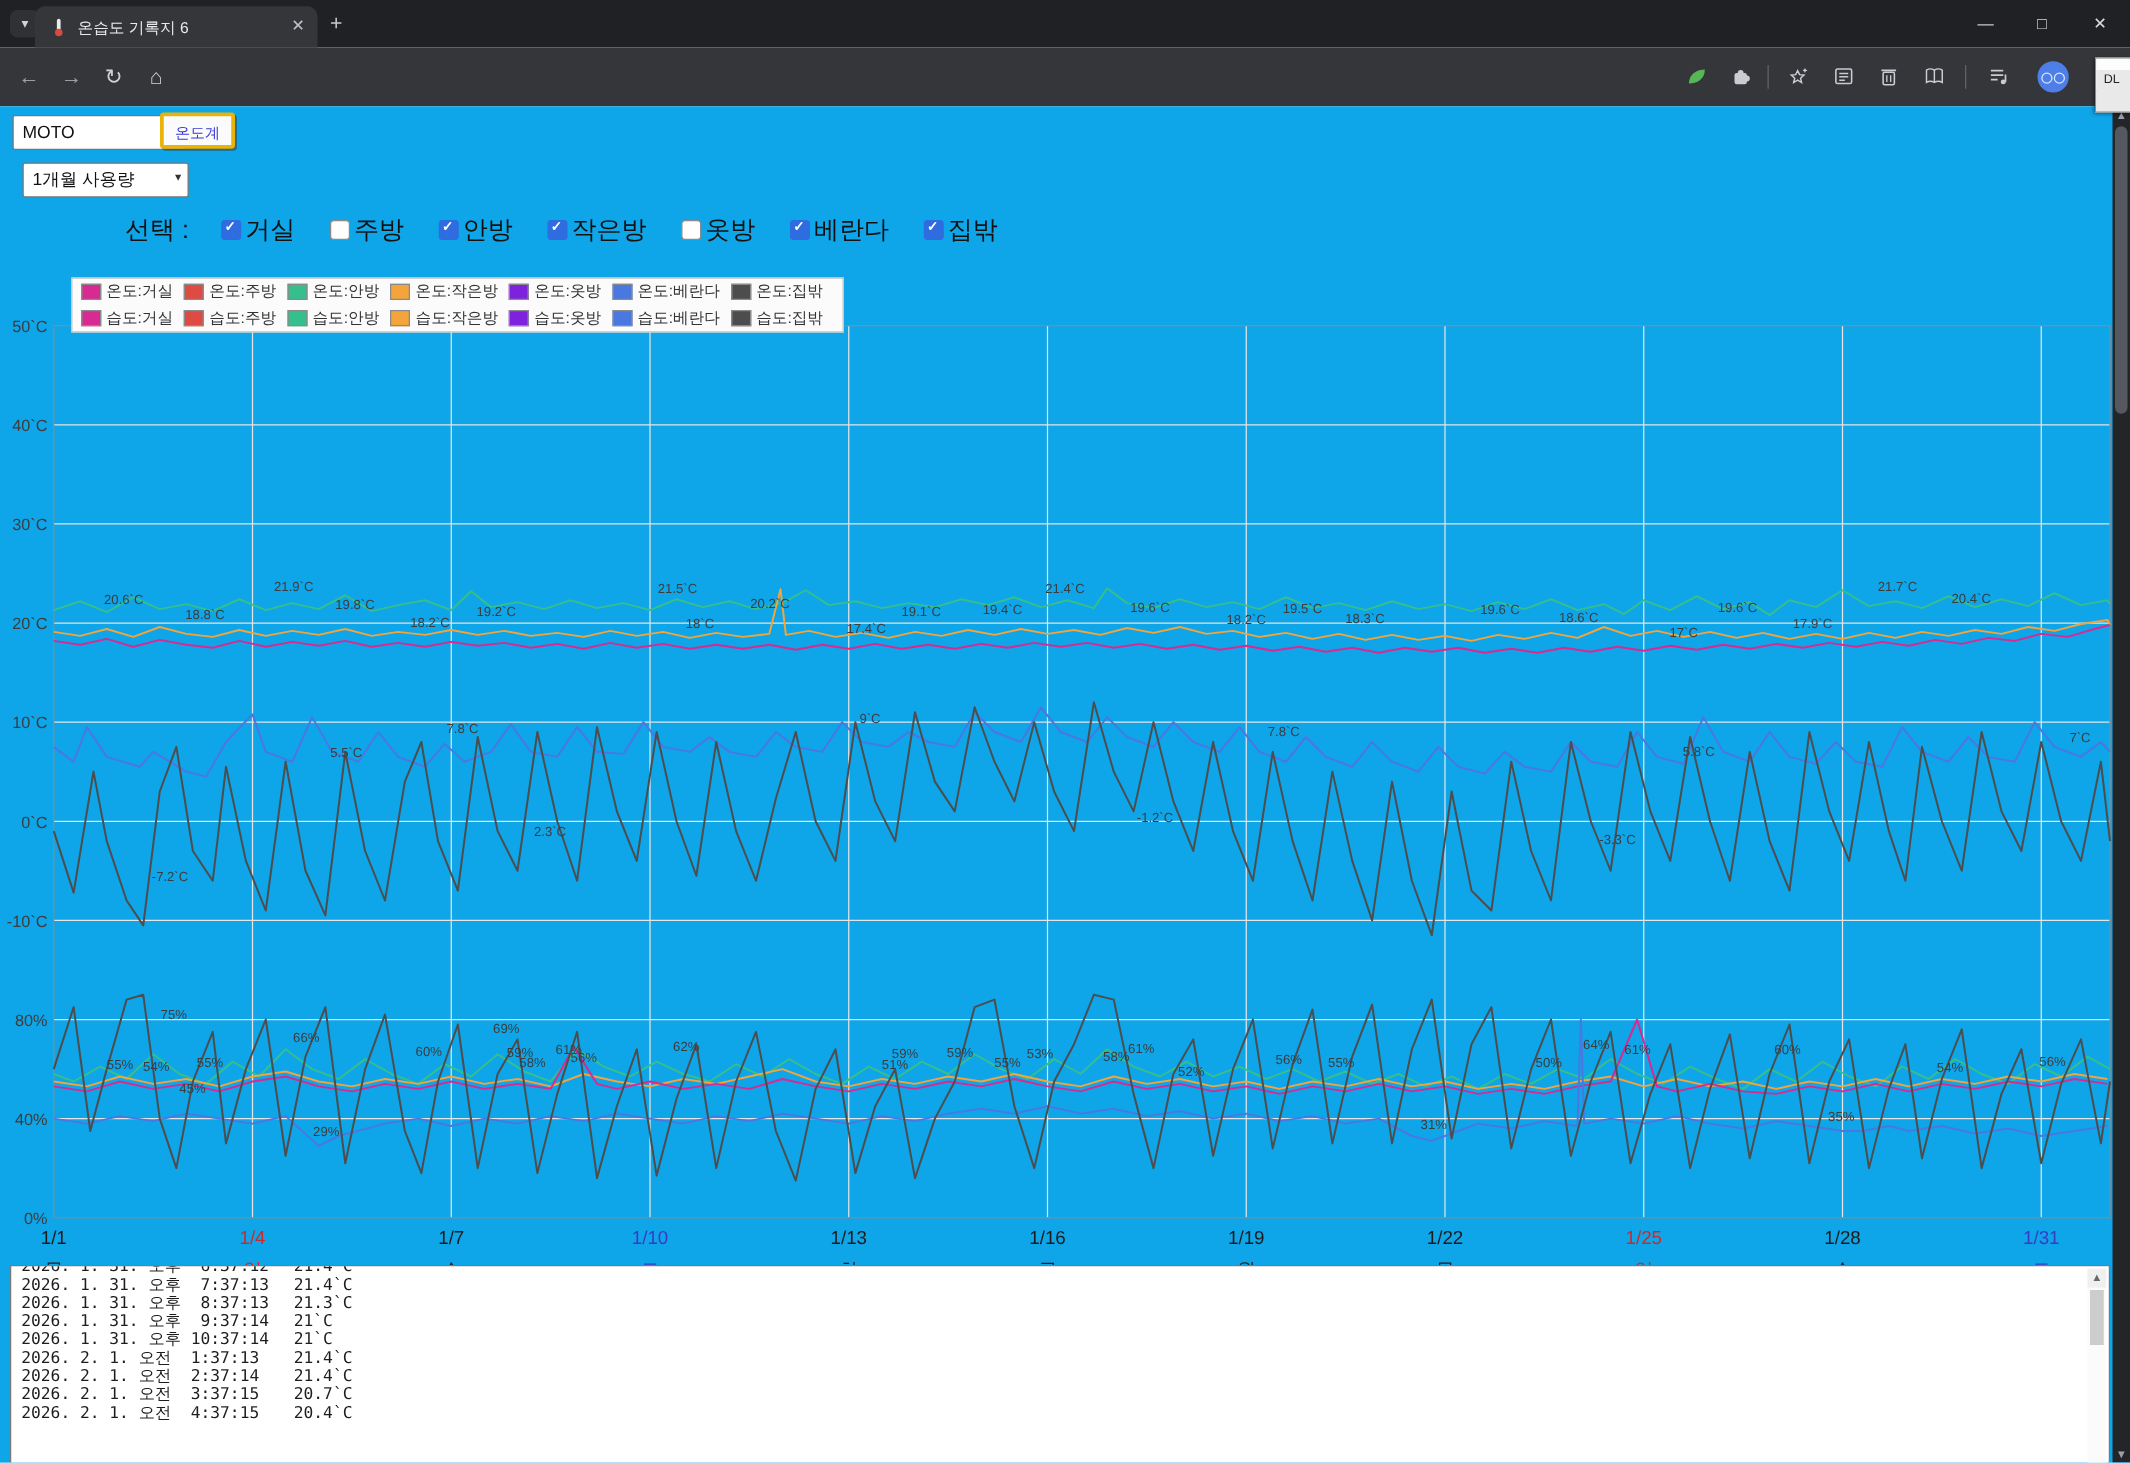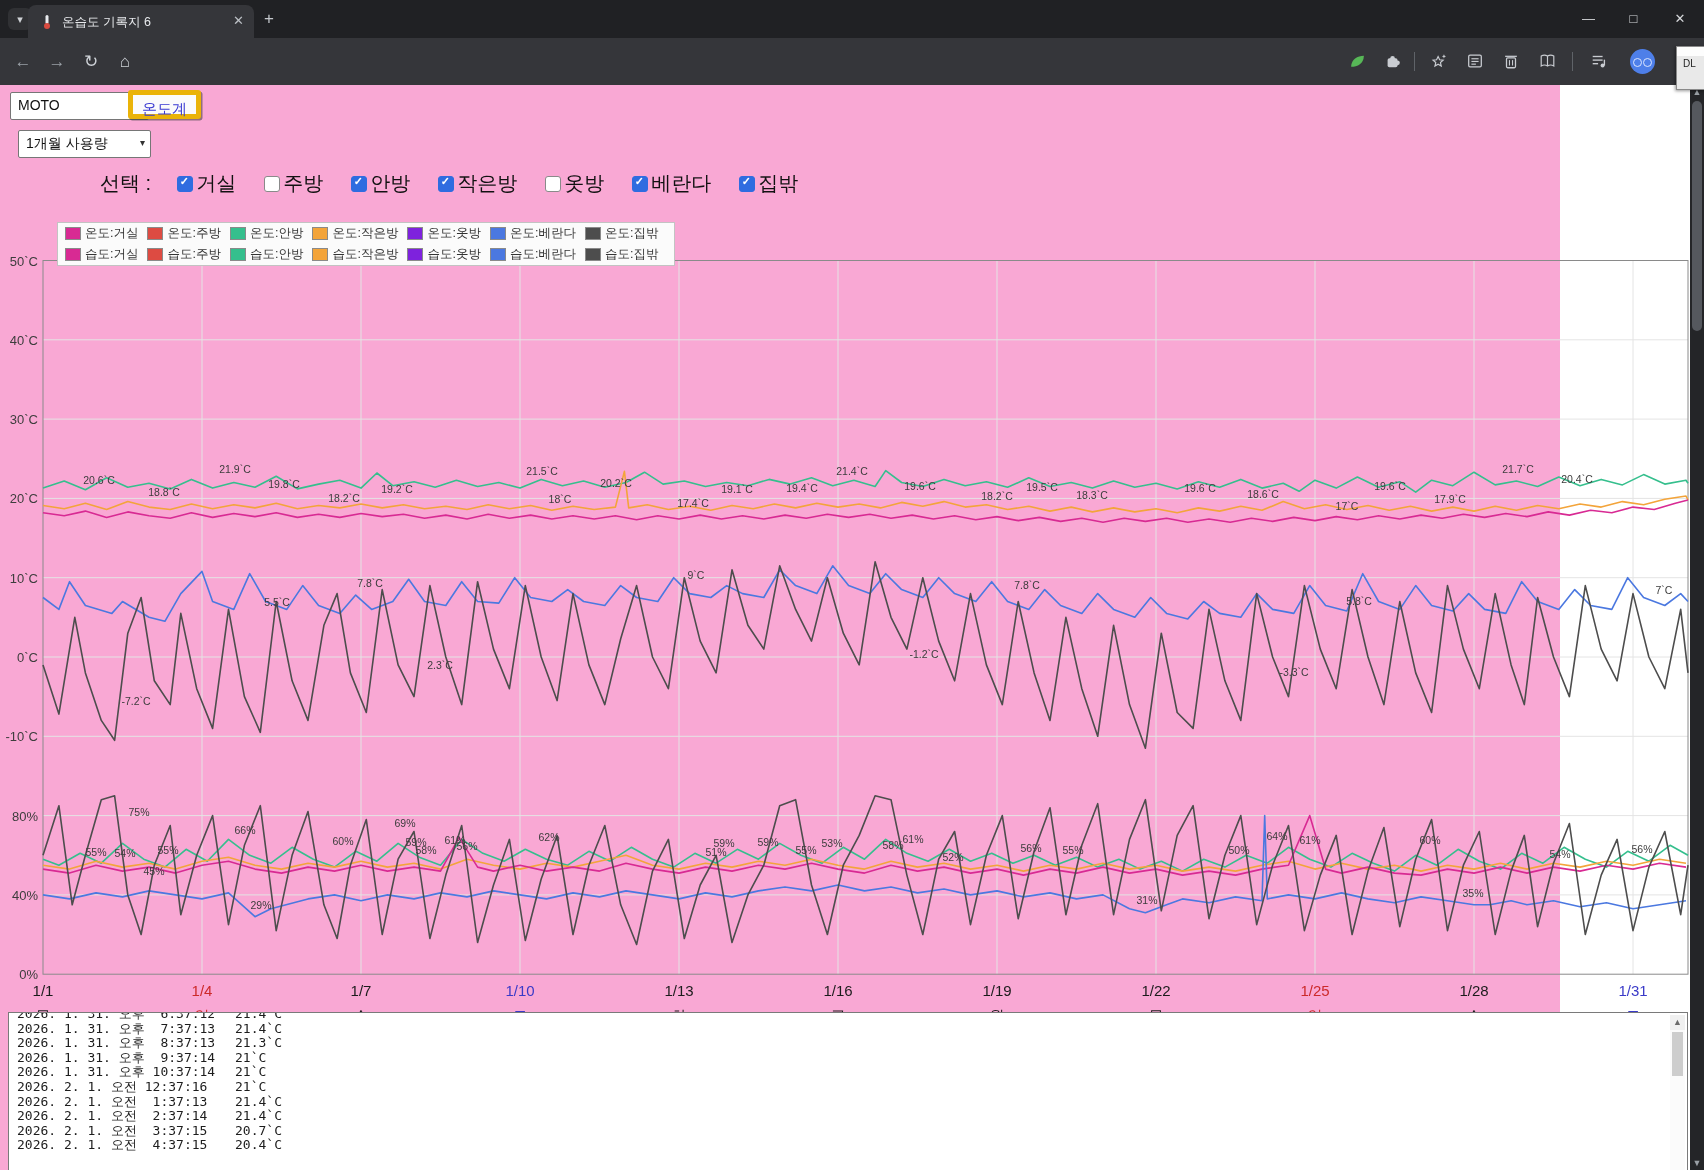--- a/index.html
+++ b/index.html
@@ -40,27 +40,27 @@
   .dlpop .bar{position:absolute;bottom:0;width:2px;background:#2f6bd8;}
   .dlpop .lab{position:absolute;left:0;right:0;bottom:0;height:33px;background:#e9e9e9;
               font-size:10px;line-height:15px;padding-left:6px;color:#222;}
 
   
   .pagescroll{position:absolute;left:1690px;top:85px;width:14px;height:1085px;background:#242528;z-index:8;}
   .pagescroll .arr{position:absolute;left:0;width:14px;text-align:center;color:#9aa0a6;font-size:9px;}
   .pagescroll .thumb{position:absolute;left:2px;top:16px;width:10px;height:230px;background:#55585e;border-radius:5px;}
 
   
-  .page{position:absolute;left:0;top:85px;width:1560px;height:1085px;background:#f9a8d4;}
+  .page{position:absolute;left:0;top:85px;width:1704px;height:1085px;background:#0ea5e9;}
   .sel{position:absolute;height:26px;border:1px solid #767676;border-radius:2px;background:#fff;
        font-size:14px;line-height:24px;padding:0 22px 0 7px;color:#111;}
   .sel .arr{position:absolute;right:5px;top:0;font-size:10px;color:#333;line-height:24px;}
   .btn{position:absolute;left:128px;top:5px;height:29px;padding:0 9px;background:#fbfbfb;
-       border:5px solid #eab308;border-radius:3px;box-shadow:1.5px 1.5px 0 rgba(60,60,60,.55);
-       font-size:15px;line-height:27px;color:#3939d2;}
+       border:3px solid #eab308;border-radius:3px;box-shadow:1.5px 1.5px 0 rgba(60,60,60,.55);
+       font-size:12px;line-height:27px;color:#3939d2;}
   .cbrow{position:absolute;left:100px;top:85px;display:flex;align-items:center;gap:22px;
          font-size:20px;color:#111;}
   .cbrow .lbl{margin-right:4px;}
   .cbitem{display:flex;align-items:center;gap:3px;margin-right:6px;}
   .cb{width:14px;height:14px;border-radius:3px;border:1px solid #8a8a8a;background:#fff;
       display:inline-block;position:relative;}
   .cb.on{background:#2f6ce0;border-color:#2f6ce0;}
   .cb.on:after{content:"✓";position:absolute;left:1.5px;top:-2px;color:#fff;font-size:11px;font-weight:bold;}
 
   
@@ -439,21 +439,20 @@
         </div>
       </div>
 
     <div class="log">
       <div class="log-body" id="log-body">
           <div class="log-row clip"><span class="lt">2026. 1. 31. 오후  6:37:12</span><span>21.4`C</span></div>
           <div class="log-row"><span class="lt">2026. 1. 31. 오후  7:37:13</span><span>21.4`C</span></div>
           <div class="log-row"><span class="lt">2026. 1. 31. 오후  8:37:13</span><span>21.3`C</span></div>
           <div class="log-row"><span class="lt">2026. 1. 31. 오후  9:37:14</span><span>21`C</span></div>
           <div class="log-row"><span class="lt">2026. 1. 31. 오후 10:37:14</span><span>21`C</span></div>
-          <div class="log-row"><span class="lt">2026. 2. 1. 오전 12:37:16</span><span>21`C</span></div>
           <div class="log-row"><span class="lt">2026. 2. 1. 오전  1:37:13</span><span>21.4`C</span></div>
           <div class="log-row"><span class="lt">2026. 2. 1. 오전  2:37:14</span><span>21.4`C</span></div>
           <div class="log-row"><span class="lt">2026. 2. 1. 오전  3:37:15</span><span>20.7`C</span></div>
           <div class="log-row"><span class="lt">2026. 2. 1. 오전  4:37:15</span><span>20.4`C</span></div>
         </div>
       <div class="logscroll">
         <div class="up">▲</div>
         <div class="thumb"></div>
       </div>
     </div>

